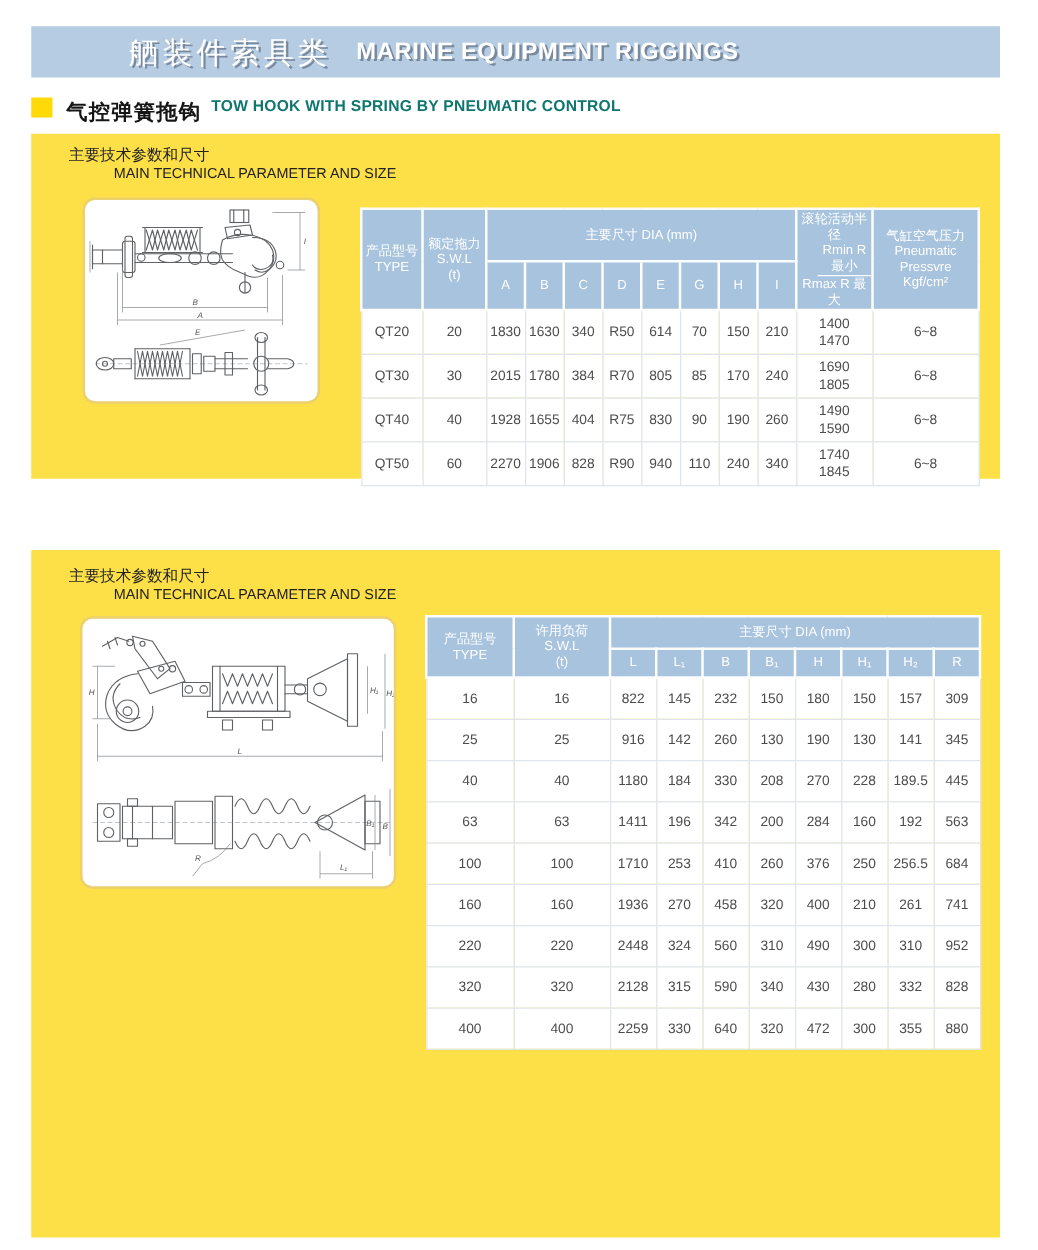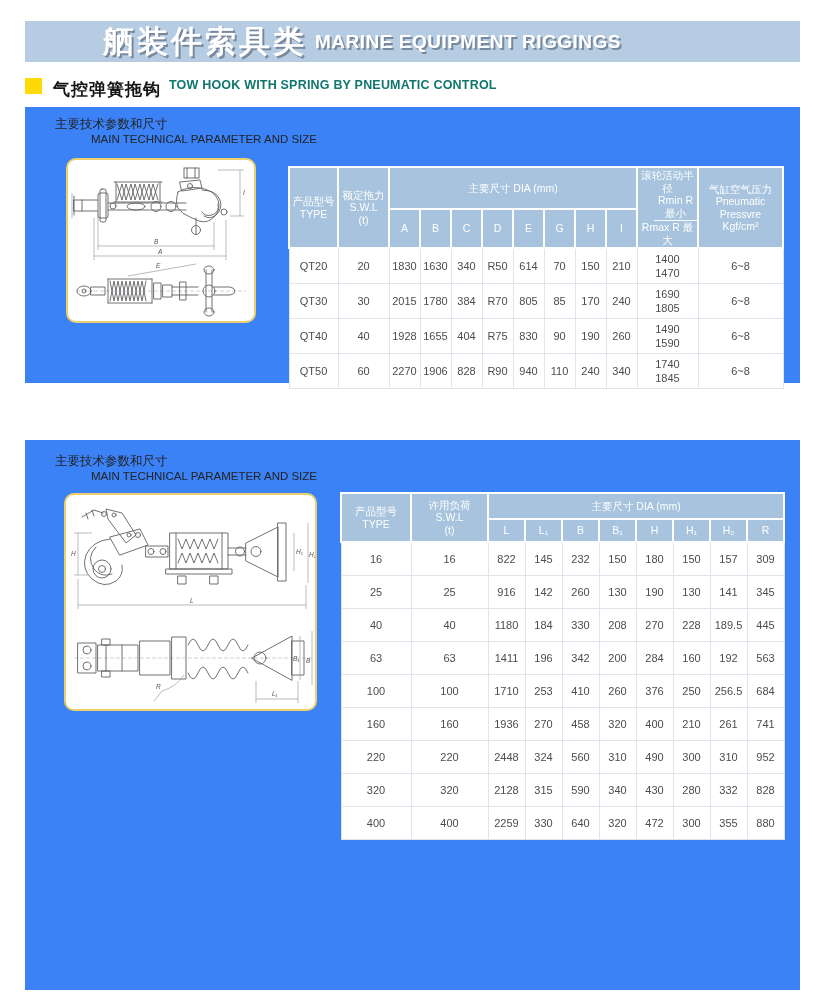--- a/index.html
+++ b/index.html
@@ -2,34 +2,34 @@
 <html><head>
 <meta charset="utf-8">
 <style>
   html,body{margin:0;padding:0;background:#fff;}
   body{font-family:"Liberation Sans","DejaVu Sans",sans-serif;-webkit-font-smoothing:antialiased;}
   .page{position:relative;width:830px;height:1000px;background:#fff;overflow:hidden;}
 
   
   .banner{position:absolute;left:25px;top:21px;width:775px;height:41px;
     background:#b6cce2;display:flex;align-items:center;padding-left:78px;box-sizing:border-box;}
-  .banner .zh{font-size:31px;font-weight:bold;color:#fff;letter-spacing:3px;
+  .banner .zh{font-size:24px;font-weight:normal;color:#fff;letter-spacing:3px;
     text-shadow:2px 2px 0 rgba(110,125,145,.85);}
-  .banner .en{font-size:19px;font-weight:bold;color:#fff;margin-left:8px;letter-spacing:.5px;
+  .banner .en{font-size:19px;font-weight:bold;color:#fff;margin-left:20px;letter-spacing:.5px;
     text-shadow:2px 2px 0 rgba(110,125,145,.85);}
 
   
   .sec-head{position:absolute;left:25px;display:flex;align-items:flex-start;}
   .sec-head .bullet{width:17px;height:16px;background:#ffd908;margin-right:11px;}
   .sec-head .zh{font-size:17px;font-weight:bold;color:#151515;letter-spacing:1px;}
   .sec-head .en{font-size:12.5px;font-weight:bold;color:#0f766e;margin-left:8px;letter-spacing:.2px;}
   #sec1{top:78px;} #sec2{top:415px;}
 
   
-  .panel{position:absolute;left:25px;width:775px;background:#3b82f6;}
+  .panel{position:absolute;left:25px;width:775px;background:#fde047;}
   #panel1{top:107px;height:276px;} #panel2{top:440px;height:550px;}
   .subtitle{position:absolute;left:30px;}
   .subtitle .zh{font-size:12.5px;color:#222;display:block;line-height:16px;}
   .subtitle .en{font-size:11.5px;color:#222;display:block;line-height:15px;padding-left:36px;}
 
   
   .drawbox{position:absolute;background:#fff;border:2px solid #ecd06c;border-radius:10px;box-sizing:border-box;}
   #drawbox1{left:41px;top:51px;width:190px;height:165px;}
   #drawbox2{left:39px;top:53px;width:253px;height:218px;}
   .drawbox svg{display:block;width:100%;height:100%;}

